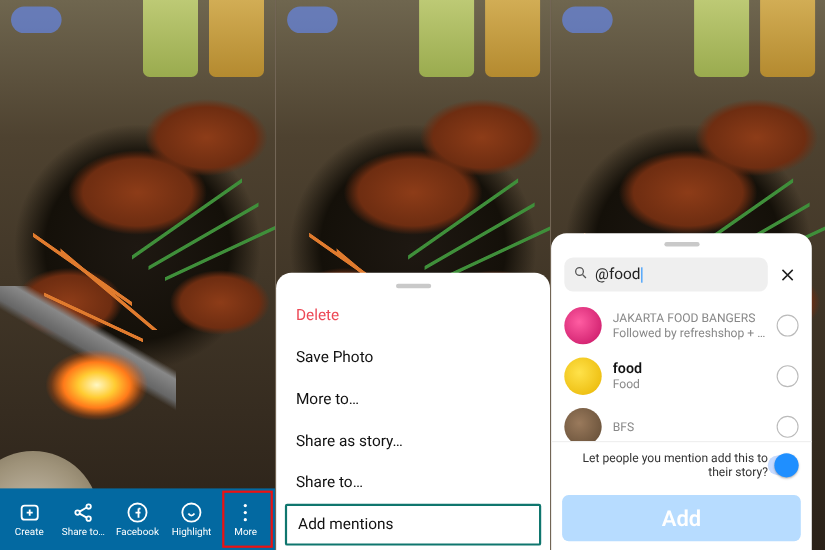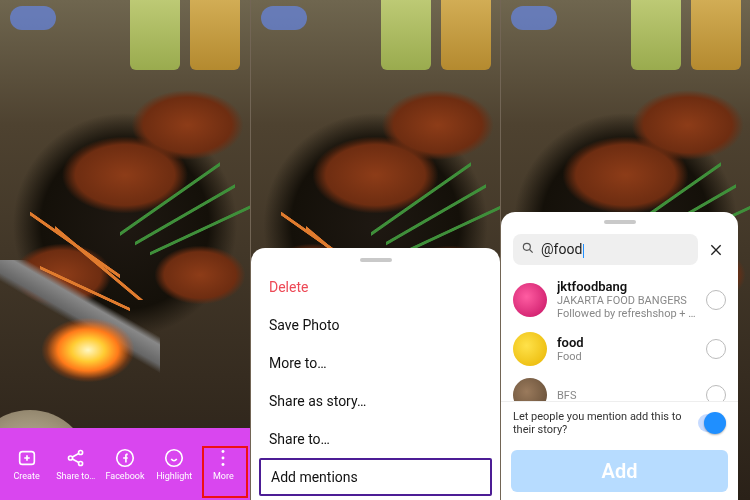--- a/index.html
+++ b/index.html
@@ -42,43 +42,43 @@
   .jar-t.j1 { left:130px; }
   .jar-t.j2 { left:190px; background:linear-gradient(#d6b25a,#b48a2f); }
 
   .top-bubble {
     position:absolute; top:6px; left:10px; width:46px; height:24px; border-radius:12px;
     background: rgba(100,140,255,0.6);
   }
 
   
   .action-bar {
-    position: absolute; left:0; right:0; bottom:0; height:72px;
-    background: #d946ef; display:flex; align-items:center; justify-content:space-around;
+    position: absolute; left:0; right:0; bottom:0; height:56px;
+    background: #0369a1; display:flex; align-items:center; justify-content:space-around;
     padding: 0 2px;
   }
   .action-btn {
     display:flex; flex-direction:column; align-items:center; gap:2px;
     color:#fff; font-size:9px; width:44px; cursor:pointer;
   }
   .action-btn .ic { width:22px; height:22px; display:flex; align-items:center; justify-content:center; }
   .action-btn svg { stroke:#fff; fill:none; stroke-width:1.8; }
   .red-box-1 { position:absolute; right:2px; bottom:2px; width:46px; height:52px; border:2px solid #e11; pointer-events:none; }
 
   
   .sheet {
     position:absolute; left:0; right:0; bottom:0; background:#ffffff; border-radius:14px 14px 0 0;
     padding: 10px 0 4px 0;
   }
   .sheet-handle { width:32px; height:4px; background:#c9c9c9; border-radius:2px; margin:0 auto 6px; }
   .menu-item {
     padding: 11px 18px; font-size:14px; color:#111; cursor:pointer;
   }
   .menu-item.danger { color:#ed4956; }
-  .red-box-2 { border:2px solid #4c1d95; margin: 0 8px; border-radius:2px; }
+  .red-box-2 { border:2px solid #0f766e; margin: 0 8px; border-radius:2px; }
   .red-box-2 .menu-item { padding:9px 10px; }
 
   
   .mention-sheet {
     position:absolute; left:0; right:12px; bottom:0; background:#fff; border-radius:14px 14px 0 0;
     padding: 8px 0 0 0; height: 288px; display:flex; flex-direction:column;
   }
   .search-row {
     display:flex; align-items:center; gap:8px; padding: 4px 12px 8px;
   }
@@ -96,21 +96,21 @@
   .av1 { background: radial-gradient(circle at 40% 40%, #ff5da2, #c51162); }
   .av2 { background: radial-gradient(circle at 40% 40%, #ffe24a, #e8b400); }
   .av3 { background: radial-gradient(circle at 40% 40%, #9a7a5c, #5f4933); }
   .rtext { flex:1; min-width:0; }
   .rtext .un { font-size:13px; font-weight:600; color:#111; white-space:nowrap; overflow:hidden; text-overflow:ellipsis; }
   .rtext .sub { font-size:11px; color:#888; white-space:nowrap; overflow:hidden; text-overflow:ellipsis; }
   .radio { width:20px; height:20px; border:1.5px solid #bbb; border-radius:50%; flex-shrink:0; }
 
   .footer-row {
     display:flex; align-items:center; justify-content:space-between; gap:0;
-    padding: 8px 12px; border-top:1px solid #eee; font-size:11px; color:#333;
+    padding: 8px 12px; border-top:1px solid #eee; font-size:11px; color:#333;text-align:right;
   }
   .toggle {
     position:relative; width:34px; height:18px; background:#c7dbff; border-radius:9px; cursor:pointer;
   }
   .toggle .knob {
     position:absolute; right:0; top:-2px; width:22px; height:22px; border-radius:50%;
     background:#1f8fff; box-shadow:0 1px 2px rgba(0,0,0,0.3);
   }
   .add-btn {
     margin:6px 10px 8px; padding:9px 0; text-align:center; border-radius:6px;
@@ -229,21 +229,20 @@
             <path d="M5 5l14 14M19 5L5 19"></path>
           </svg>
 
       </div>
     </div>
 
     <div class="results">
       <div class="result-row">
         <div class="avatar av1"></div>
         <div class="rtext">
-          <div class="un">jktfoodbang</div>
           <div class="sub">JAKARTA FOOD BANGERS</div>
           <div class="sub">Followed by refreshshop + 6 more</div>
         </div>
         <div class="radio"></div>
       </div>
       <div class="result-row">
         <div class="avatar av2"></div>
         <div class="rtext">
           <div class="un">food</div>
           <div class="sub">Food</div>

